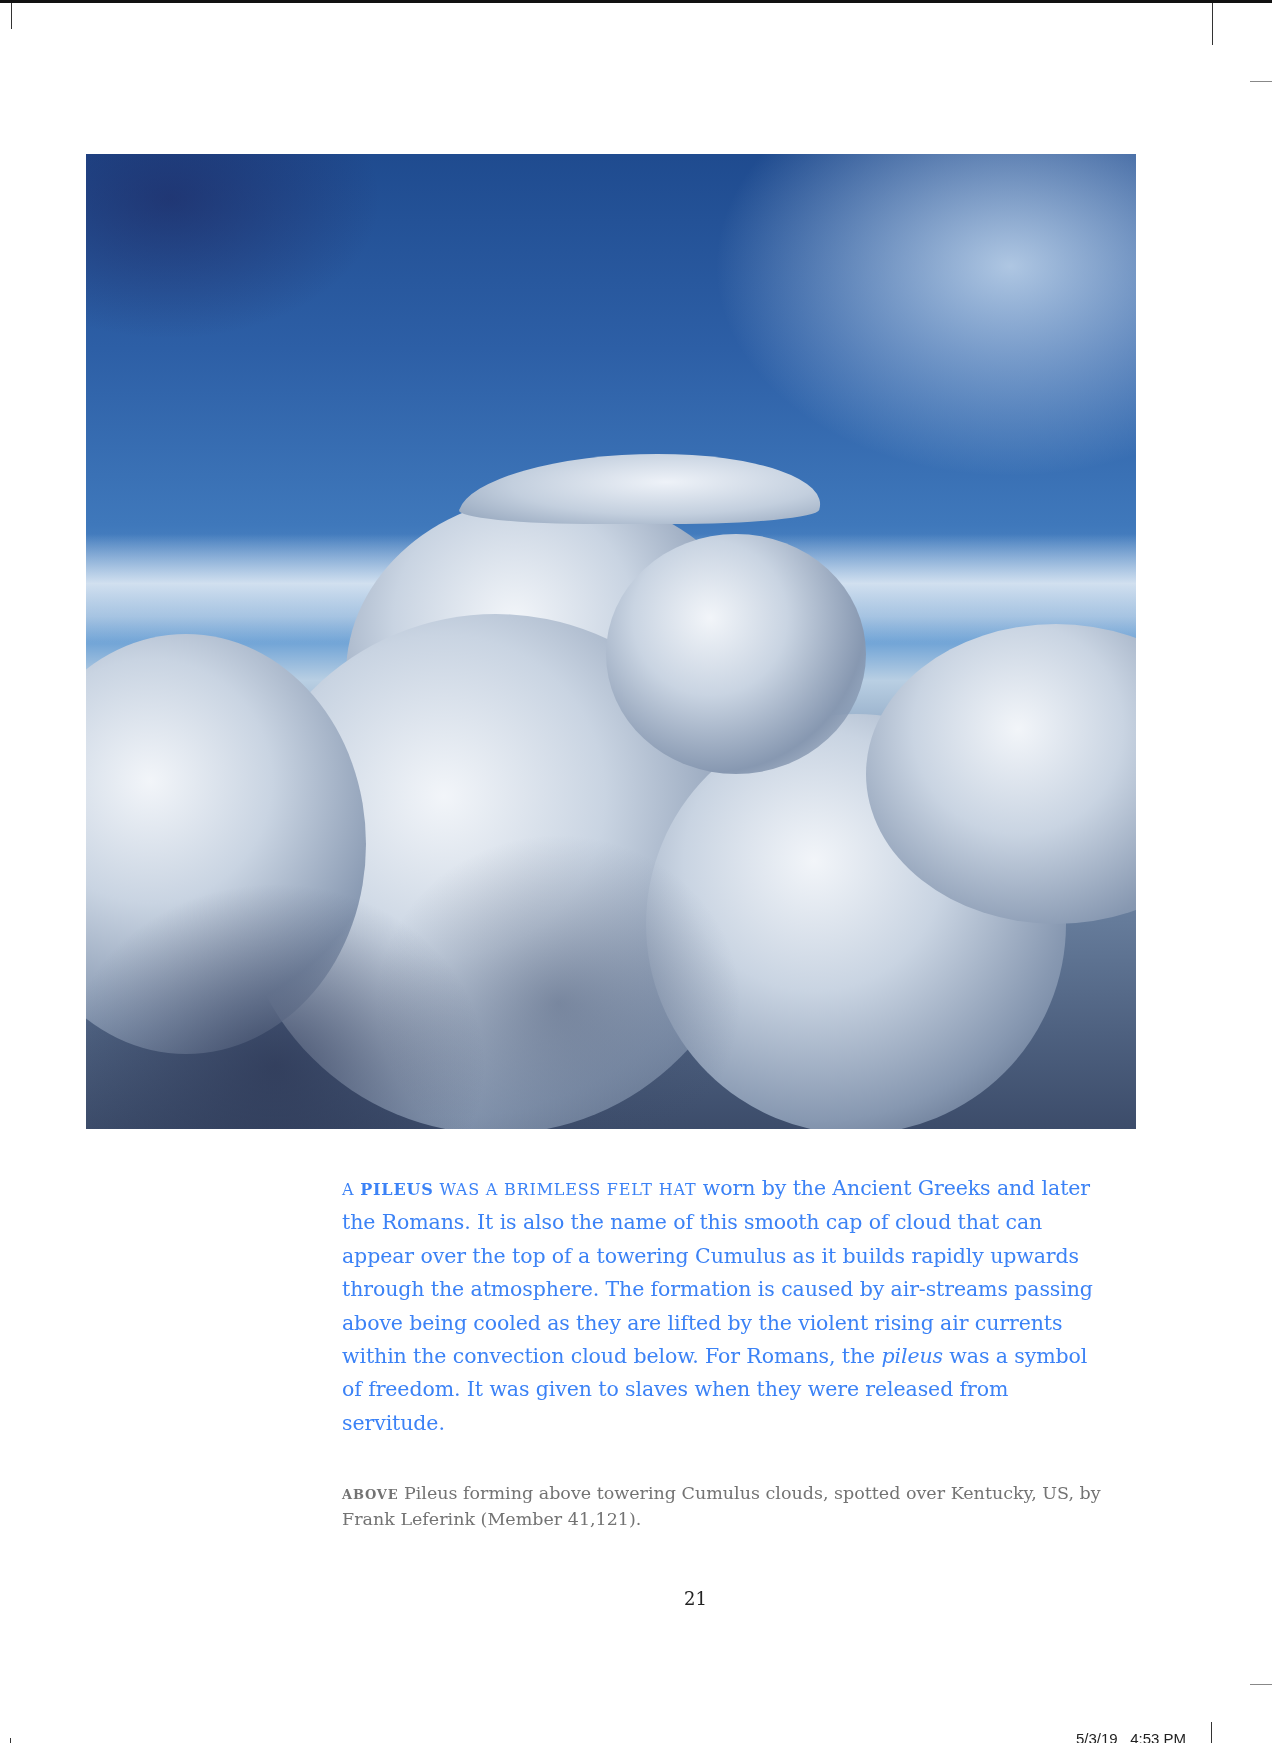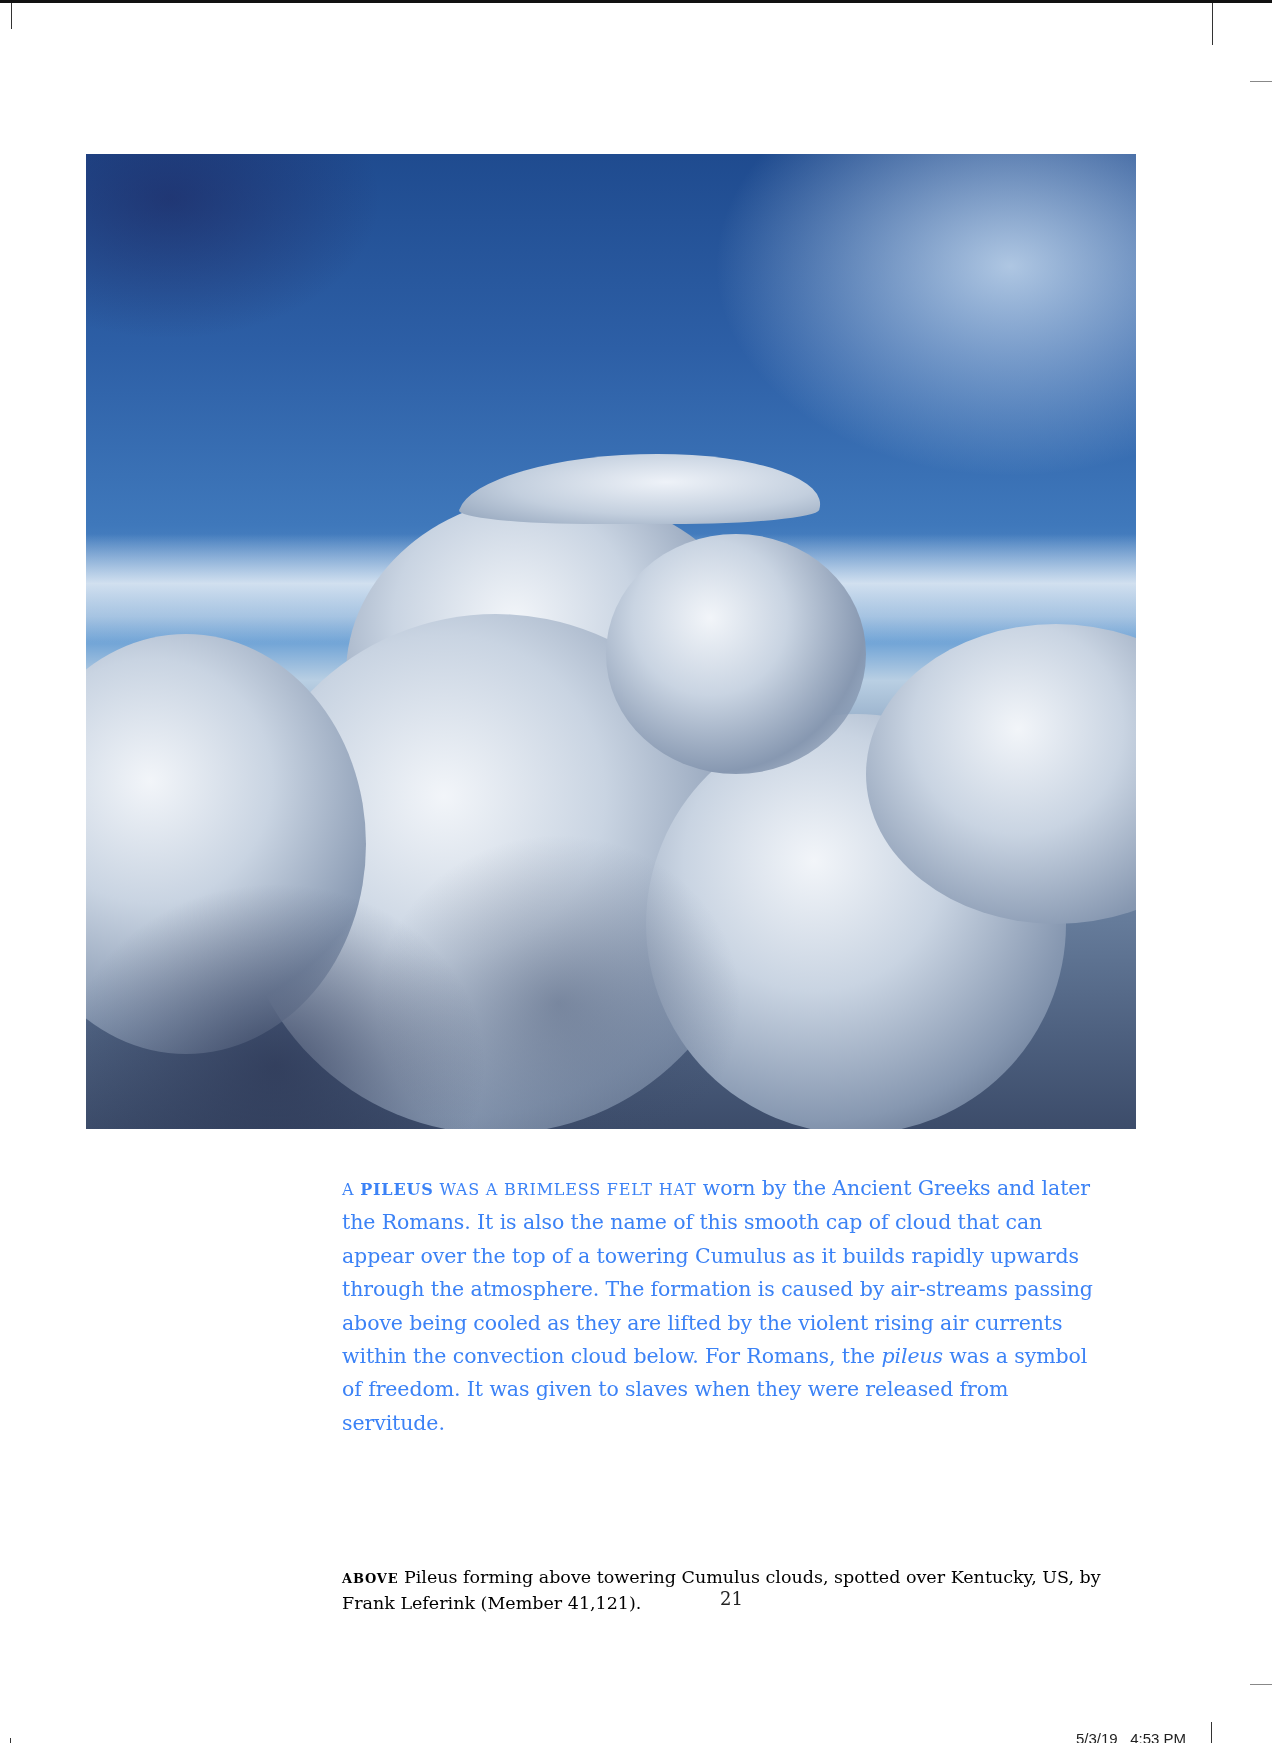--- a/index.html
+++ b/index.html
@@ -86,36 +86,36 @@
       letter-spacing: 0.8px;
       font-weight: normal;
       text-transform: uppercase;
     }
     .body-text .lead b { font-weight: bold; }
     .body-text .em { font-style: italic; }
 
     .caption {
       position: absolute;
       left: 342px;
-      top: 1565px;
+      top: 1481px;
       width: 760px;
       font-size: 17.5px;
       line-height: 24px;
-      color: #000000;
+      color: #737373;
     }
     .caption .label {
       font-size: 13px;
       letter-spacing: 0.8px;
       text-transform: uppercase;
       font-weight: bold;
     }
 
     .page-number {
       position: absolute;
-      left: 720px;
+      left: 684px;
       top: 1588px;
       font-size: 18px;
       color: #222;
     }
 
     .timestamp {
       position: absolute;
       left: 1076px;
       top: 1730px;
       font-family: "Liberation Sans", sans-serif;

